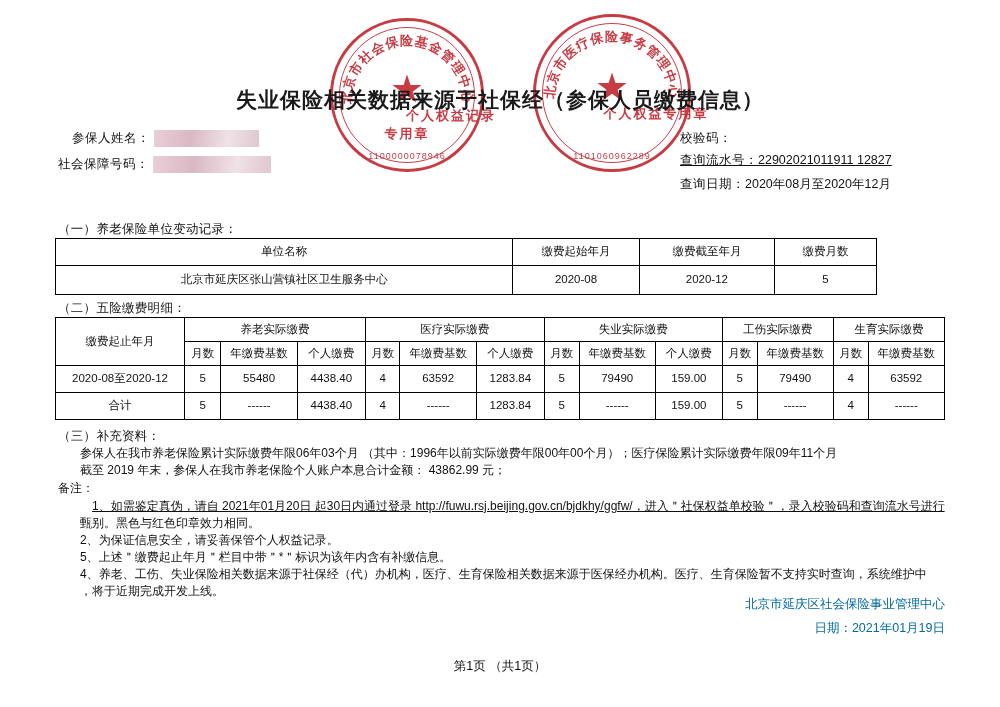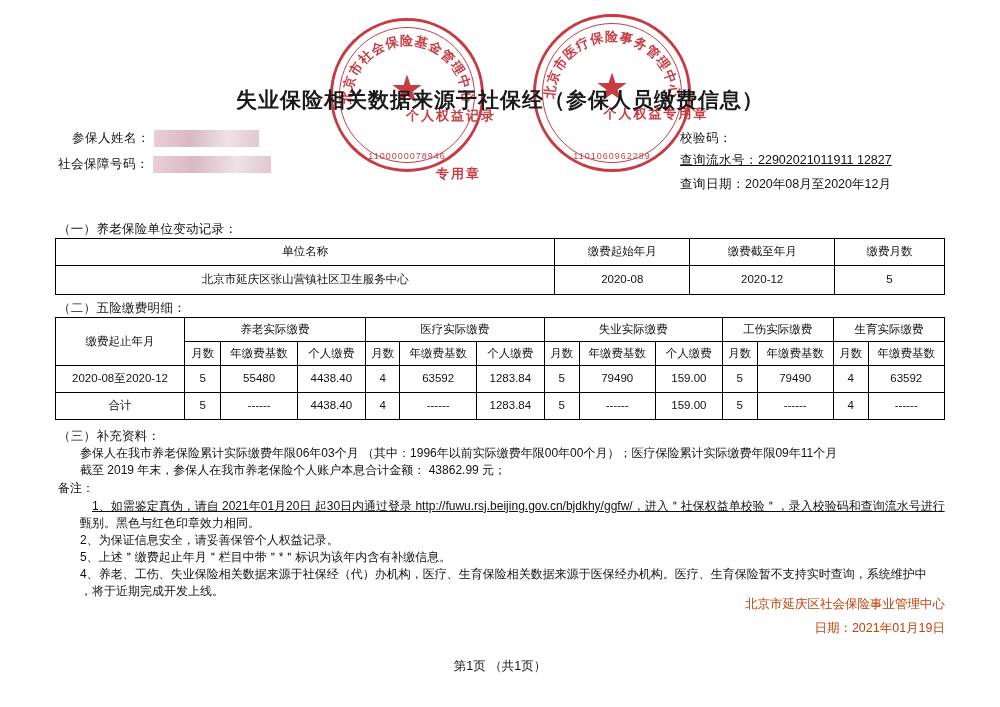--- a/index.html
+++ b/index.html
@@ -64,26 +64,25 @@
     text-align: center;
     top: 58%;
     font-size: 13px;
     font-weight: bold;
     letter-spacing: 2px;
     margin-left: 44px;
   }
   .seal-mid2 {
     position: absolute;
     width: 100%;
-    text-align: right;
+    text-align: center;
     top: 70%;
     font-size: 13px;
     font-weight: bold;
     letter-spacing: 2px;
-    margin-top: 40px;
   }
   .seal-bottom {
     position: absolute;
     width: 100%;
     text-align: center;
     bottom: 8px;
     font-size: 9px;
     letter-spacing: 1px;
   }
   #seal-left {
@@ -155,21 +154,21 @@
   table.doc th, table.doc td {
     border: 1px solid #000;
     text-align: center;
     vertical-align: middle;
     padding: 2px 3px;
     font-weight: normal;
     line-height: 1.2;
   }
   #table-unit {
     left: 55px; top: 238px;
-    width: 890px;
+    width: 822px;
   }
   #table-unit th { height: 22px; }
   #table-unit td { height: 24px; }
 
   #table-detail {
     left: 55px; top: 317px;
     width: 890px;
   }
   #table-detail th { height: 19px; }
   #table-detail td { height: 22px; }
@@ -197,21 +196,21 @@
   #note-1b{ left: 80px; top: 514px; }
   #note-2 { left: 80px; top: 531px; }
   #note-3 { left: 80px; top: 548px; }
   #note-4 { left: 80px; top: 565px; }
   #note-4b{ left: 80px; top: 582px; }
 
   
   .sign {
     position: absolute;
     font-size: 12.5px;
-    color: #c2410c;
+    color: #0369a1;
     white-space: nowrap;
   }
   #sign-org  { right: 55px; top: 596px; }
   #sign-date { right: 55px; top: 620px; }
 
   .footer {
     position: absolute;
     left: 0;
     top: 658px;
     width: 1000px;

